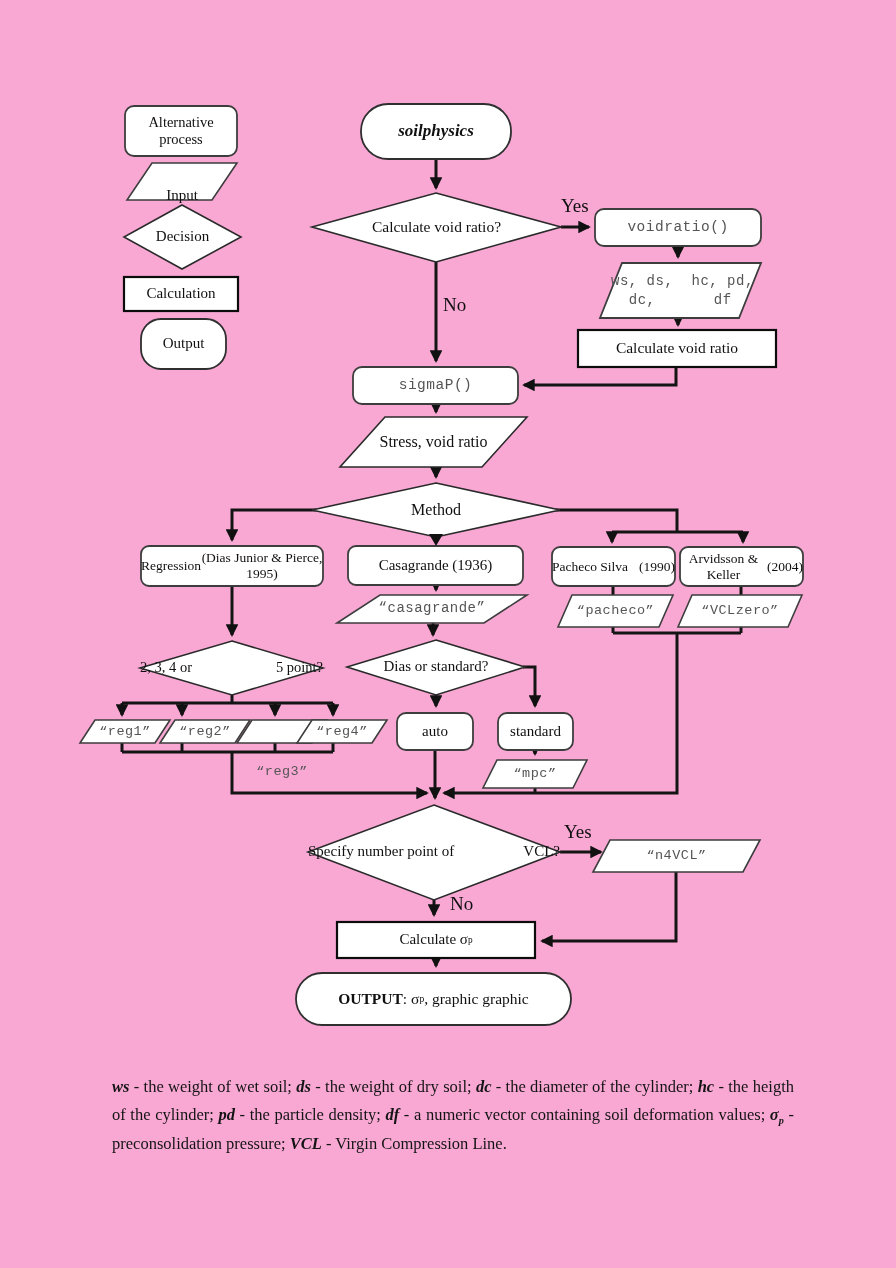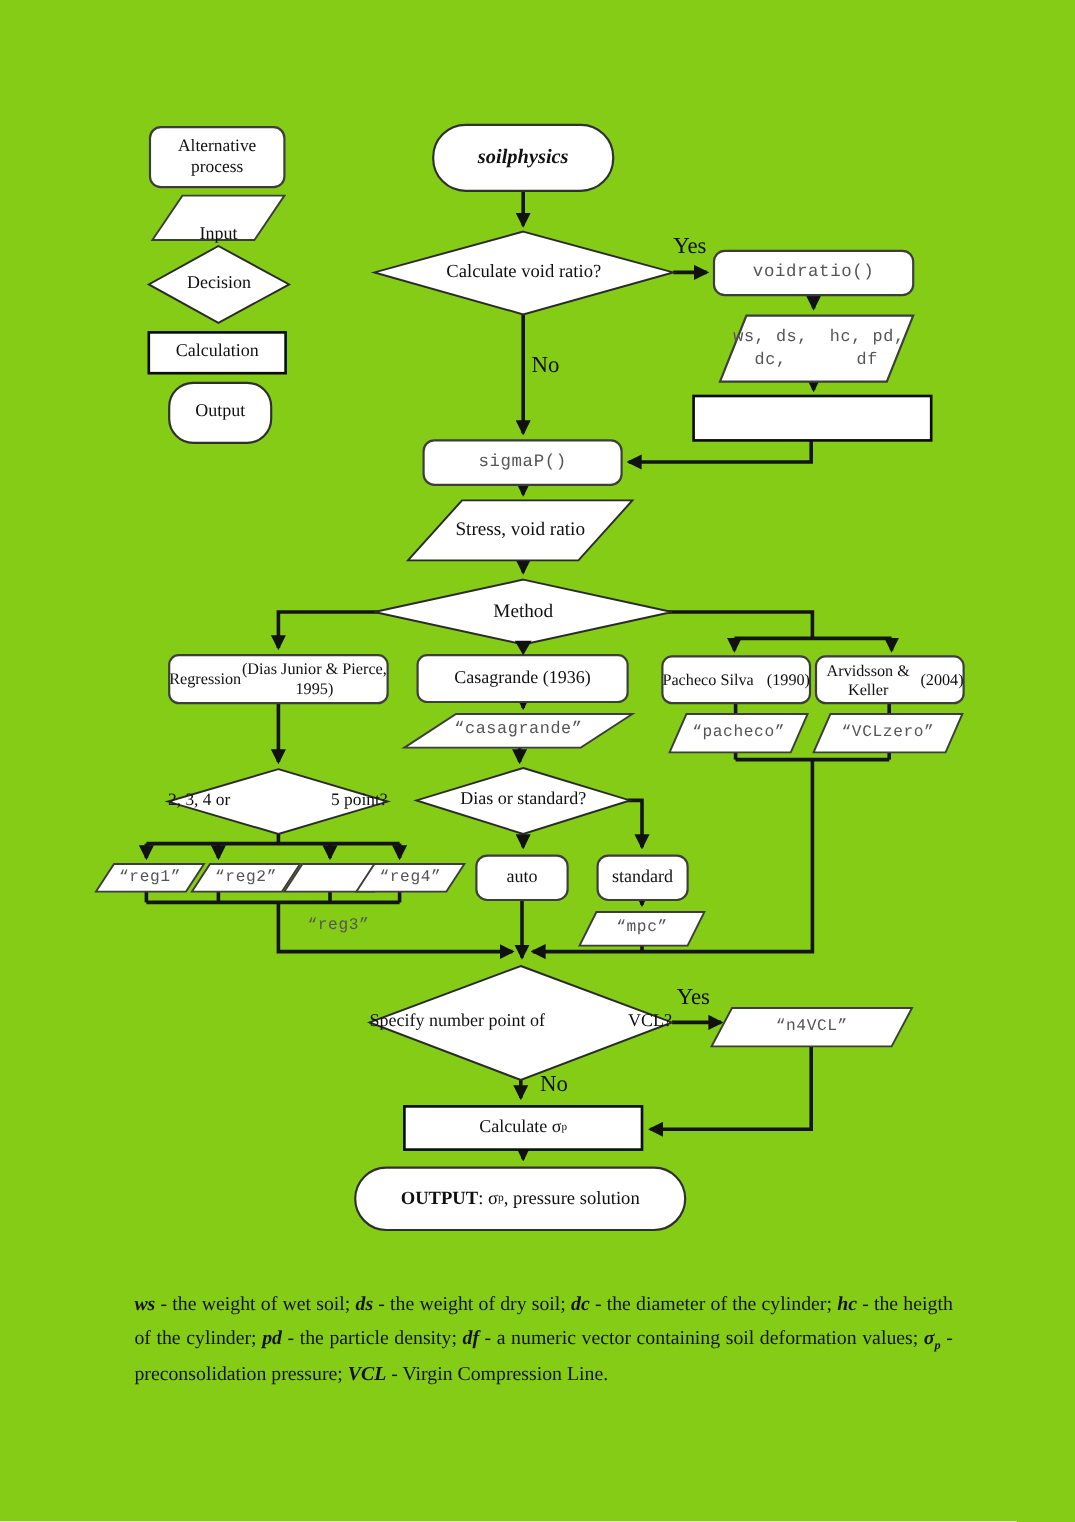--- a/index.html
+++ b/index.html
@@ -1,16 +1,16 @@
 <!DOCTYPE html>
 <html><head>
 <meta charset="utf-8">
 <style>
   html,body{margin:0;padding:0;background:#ffffff;}
-  .page{position:relative;width:896px;height:1268px;background:#84cc16;overflow:hidden;
+  .page{position:relative;width:896px;height:1268px;background:#f9a8d4;overflow:hidden;
         font-family:"Liberation Serif", serif;color:#111;}
   .layer{position:absolute;left:0;top:0;}
   .lbl{position:absolute;display:flex;align-items:center;justify-content:center;
        text-align:center;line-height:1.18;pointer-events:none;color:#101010;}
   .serif{font-family:"Liberation Serif", serif;}
   .mono{font-family:"Liberation Mono","DejaVu Sans Mono",monospace;color:#555;letter-spacing:.5px;}
   .two{flex-direction:row;justify-content:space-between;}
   .yesno{font-size:19px;justify-content:flex-start;}
   .bold{font-weight:bold;}
   .bi{font-weight:bold;font-style:italic;}
@@ -128,20 +128,21 @@
   <div class="lbl serif yesno" style="left:561px;top:194px;width:46px;height:24px;">Yes</div>
   <div class="lbl serif yesno" style="left:443px;top:293px;width:44px;height:24px;">No</div>
 
   <div class="lbl mono" style="left:595px;top:209px;width:166px;height:37px;font-size:14.5px;">voidratio()</div>
 
   <div class="lbl mono two" style="left:600px;top:263px;width:161px;height:55px;font-size:14px;line-height:1.35;">
     <span>ws, ds, dc,</span>
     <span>hc, pd, df</span>
   </div>
 
+  <div class="lbl serif" style="left:578px;top:330px;width:198px;height:37px;font-size:15.5px;">Calculate void ratio</div>
 
   <div class="lbl mono" style="left:353px;top:367px;width:165px;height:37px;font-size:14.5px;">sigmaP()</div>
 
   <div class="lbl serif" style="left:340px;top:417px;width:187px;height:50px;font-size:16px;">Stress, void ratio</div>
 
   <div class="lbl serif" style="left:312px;top:485px;width:248px;height:50px;font-size:16px;">Method</div>
 
   <div class="lbl serif two" style="left:141px;top:545px;width:182px;height:42px;font-size:13.5px;">
     <span>Regression</span>
     <span>(Dias Junior &amp; Pierce, 1995)</span>
@@ -189,18 +190,18 @@
 
   <div class="lbl serif" style="left:337px;top:922px;width:198px;height:36px;font-size:15px;">
     <span>Calculate σ</span>
       <sub>p</sub>
   </div>
 
   <div class="lbl serif" style="left:296px;top:973px;width:275px;height:52px;font-size:15.5px;">
     <span class="bold">OUTPUT</span>
       <span>: σ</span>
       <sub>p</sub>
-      <span>, pressure solution</span>
+      <span>, graphic graphic</span>
   </div>
 
   <p class="caption"><span class="bi">ws</span><span> - the weight of wet soil; </span><span class="bi">ds</span><span> - the weight of dry soil; </span><span class="bi">dc</span><span> - the diameter of the cylinder; </span><span class="bi">hc</span><span> - the heigth of the cylinder; </span><span class="bi">pd</span><span> - the particle density; </span><span class="bi">df</span><span> - a numeric vector containing soil deformation values; </span><span class="bi">σ</span><sub class="bi">p</sub><span> - preconsolidation pressure; </span><span class="bi">VCL</span><span> - Virgin Compression Line.</span></p>
 
 </div>
 
 </body></html>

